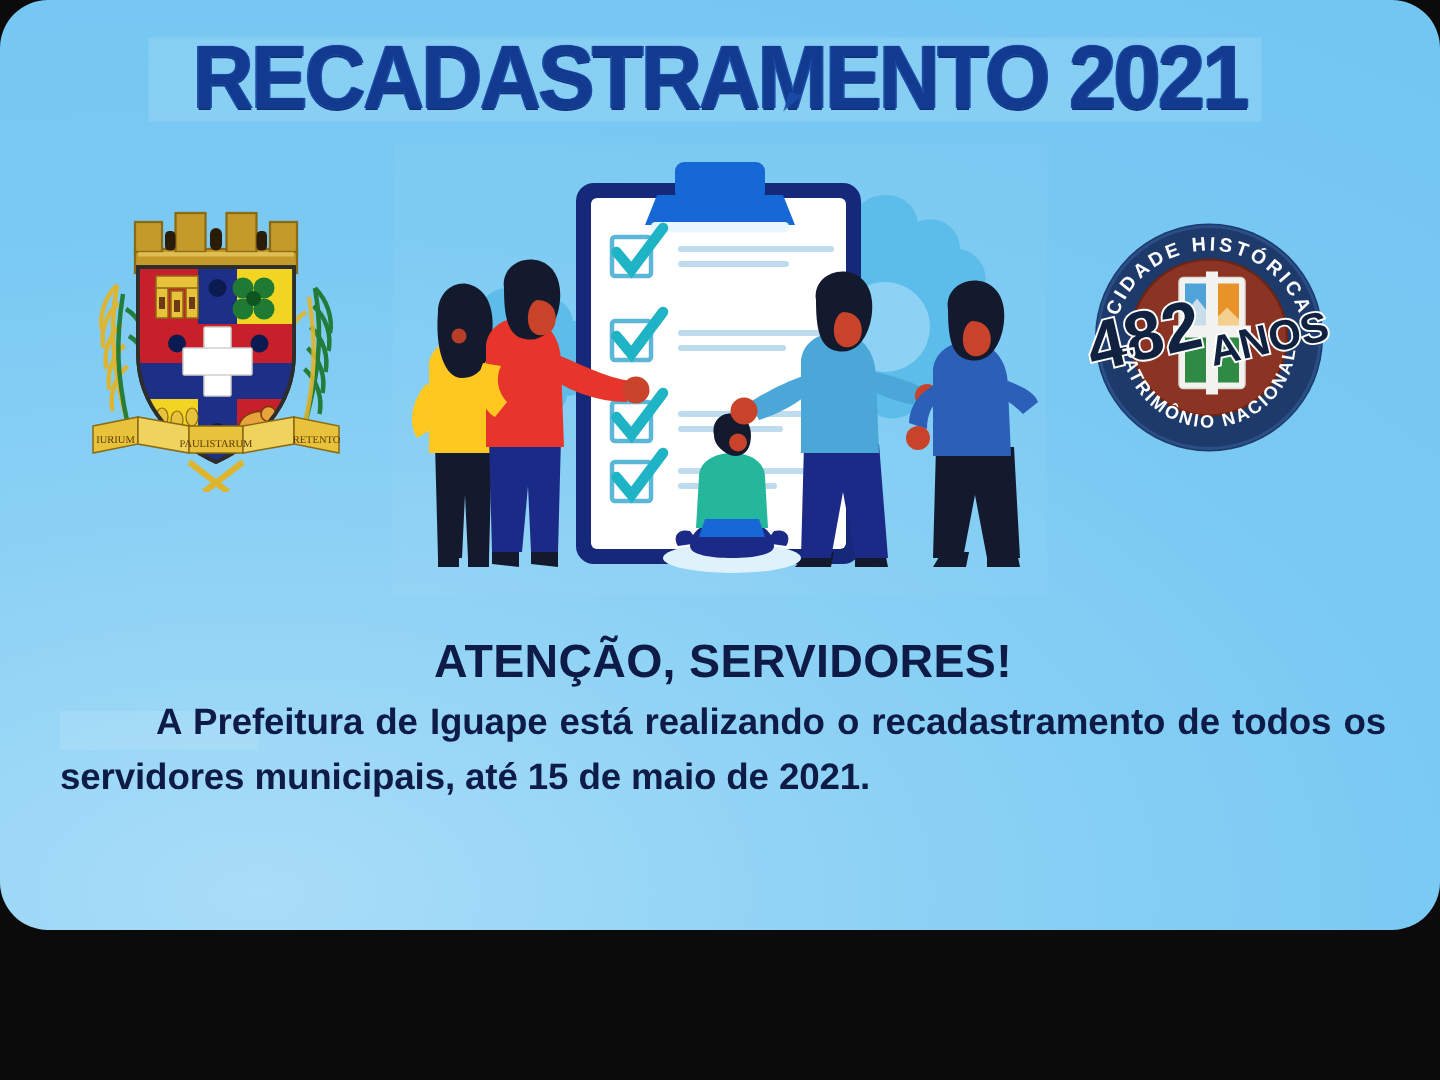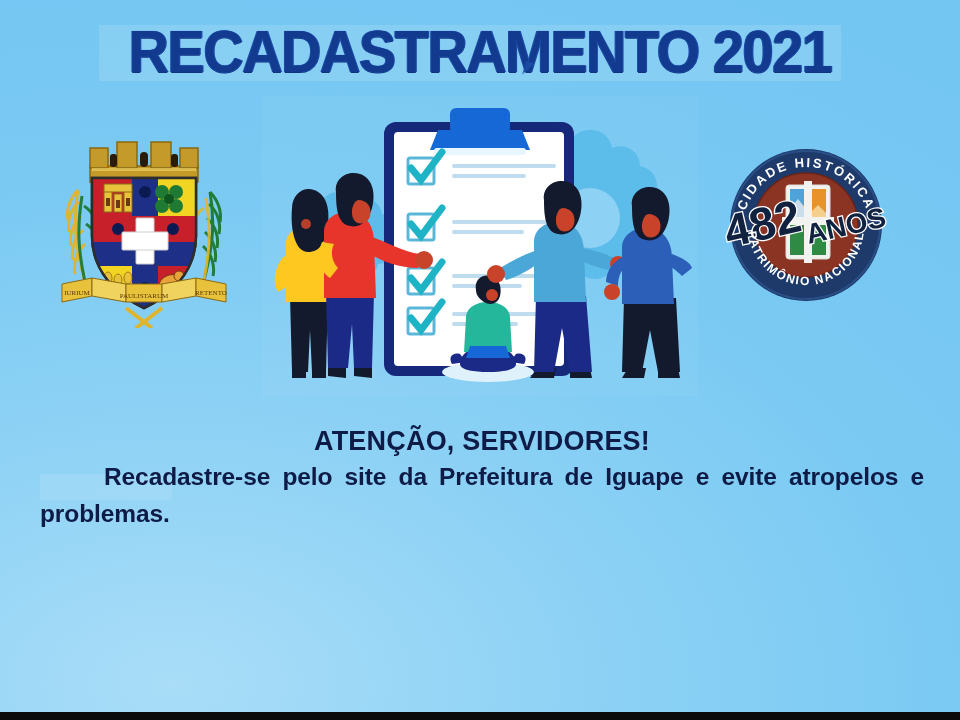--- a/index.html
+++ b/index.html
@@ -4,25 +4,26 @@
 <title>Recadastramento 2021 — Prefeitura de Iguape</title>
 <style>
   html, body {
     margin: 0;
     padding: 0;
     background: #0b0b0b;
   }
   #poster {
     position: relative;
     width: 960px;
-    height: 712px;
+    height: 620px;
     overflow: hidden;
     font-family: "Liberation Sans", sans-serif;
     background:
       radial-gradient(140% 120% at 18% 96%, #a9ddf8 0%, #8ed2f5 30%, #79c9f3 60%, #73c5f2 100%);
+    border-radius: 32px;
   }
   
   .tint {
     position: absolute;
     pointer-events: none;
   }
   .tint.title-band {
     left: 99px; top: 25px; width: 742px; height: 56px;
     background: rgba(255,255,255,0.13);
   }
@@ -82,21 +83,21 @@
   #illo svg { display: block; width: 436px; height: 300px; }
 
   
   #message {
     position: absolute;
     left: 40px; top: 424px;
     width: 884px;
   }
   #msg-title {
     text-align: center;
-    font-size: 27px;
+    font-size: 31px;
     font-weight: bold;
     color: #0d1b46;
     line-height: 34px;
     letter-spacing: 0.2px;
   }
   .msg-p {
     font-size: 24.5px;
     font-weight: bold;
     color: #0d1b46;
     line-height: 37px;
@@ -410,16 +411,16 @@
         <circle cx="350" cy="196" r="8" fill="#c8432a"></circle>
         <path d="M410 158 C420 162 428 166 430 172 L420 180 C414 174 408 170 404 168 Z" fill="#2b5fb8"></path>
         <path d="M370 110 C368 96 382 88 394 92 C406 96 410 110 406 126 C402 140 394 146 384 144 C372 142 370 128 370 110 Z" fill="#141a2e"></path>
         <path d="M386 118 C396 118 400 126 398 134 C396 142 386 144 382 138 C378 132 380 120 386 118 Z" fill="#c8432a"></path>
       </g>
     </svg>
   </div>
 
   <div id="message">
     <div id="msg-title">ATENÇÃO, SERVIDORES!</div>
-    <p class="msg-p">Recadastre-se pelo site da Prefeitura de Iguape e evite atropelos e problemas.</p>
+    <p class="msg-p p1">A Prefeitura de Iguape está realizando o recadastramento de todos os servidores municipais, até 15 de maio de 2021.</p>
   </div>
 
 </div>
 
 </body></html>

